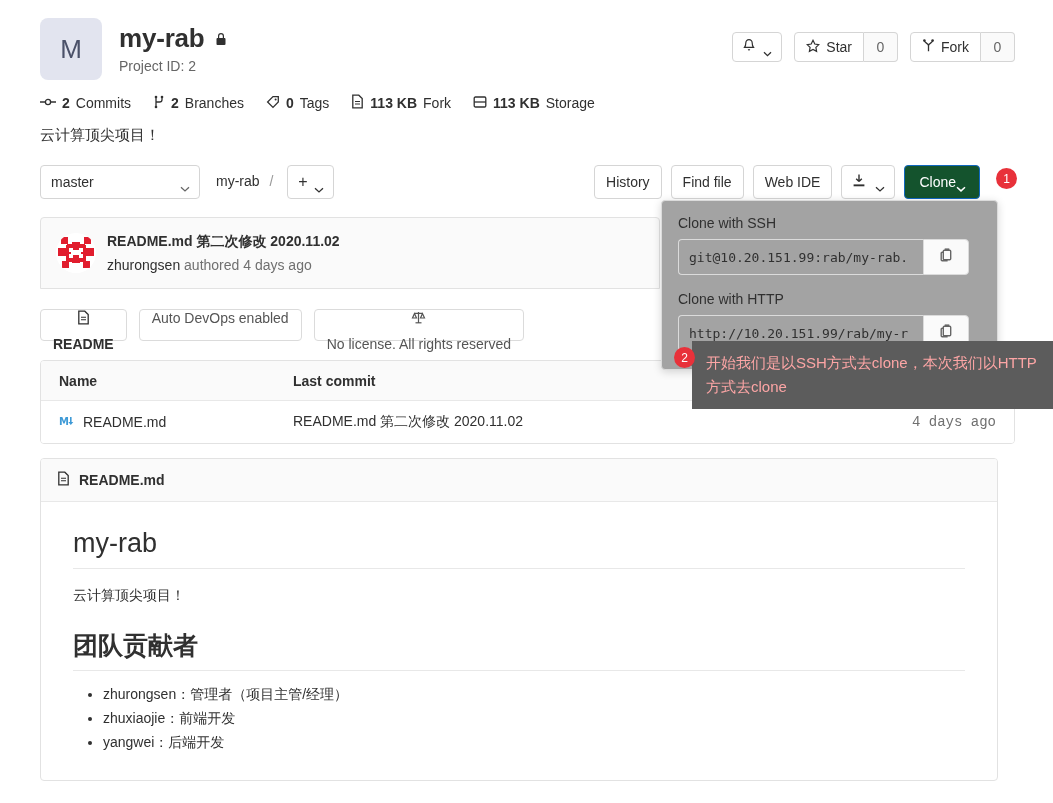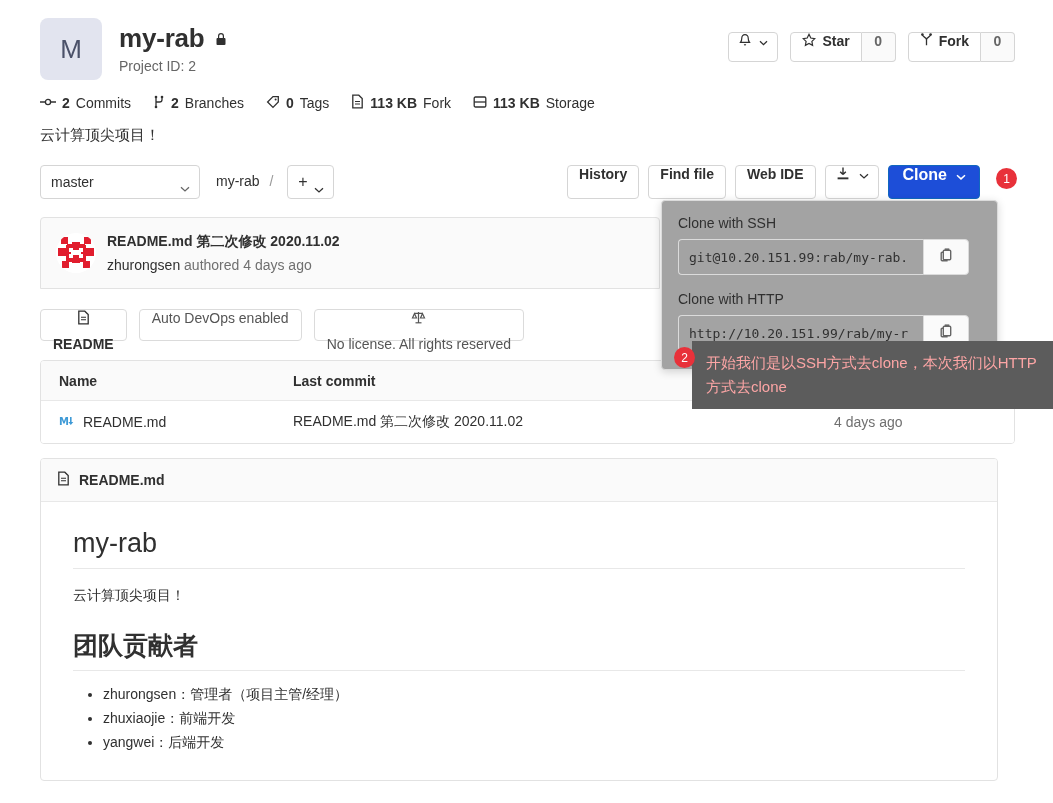--- a/index.html
+++ b/index.html
@@ -23,23 +23,23 @@
   }
   .proj-text { position: absolute; left: 79px; top: 5px; }
   .proj-title-row { display: flex; align-items: center; gap: 9px; }
   .proj-title { font-size: 26px; font-weight: bold; letter-spacing: -.2px; color: #303030; }
   .lock-ico { display: inline-block; width: 14px; height: 16px; }
   .proj-id { margin-top: 4px; font-size: 14px; color: #666; }
 
   
   .head-actions { position: absolute; right: 38px; top: 32px; display: flex; gap: 12px; }
   .btn {
-    display: inline-flex; align-items: flex-start; justify-content: center;
+    display: inline-flex; align-items: center; justify-content: center;
     height: 30px; padding: 0 11px; border: 1px solid #d5d5d5; border-radius: 4px;
-    background: #fff; font-size: 14px; color: #303030; white-space: nowrap; font-weight: bold;
+    background: #fff; font-size: 14px; color: #303030; white-space: nowrap;
   }
   .btn-grp { display: inline-flex; align-items: stretch; }
   .btn-grp > .btn:not(:first-child) { border-left: none; border-radius: 0 4px 4px 0; }
   .btn-grp > .btn:first-child { border-radius: 4px 0 0 4px; }
   .count { min-width: 34px; background: #fafafa; color: #666; justify-content: center; }
   .bell-btn { gap: 7px; padding: 0 9px; }
   .star-btn, .fork-btn { gap: 6px; }
   .caret { display: inline-block; width: 9px; height: 6px; }
 
   
@@ -63,22 +63,22 @@
   .plus-btn {
     position: absolute; left: 247px; top: 0; height: 34px; width: 47px;
     border: 1px solid #d5d5d5; border-radius: 4px; background: #fff;
     display: flex; align-items: center; justify-content: center; gap: 6px;
     font-size: 16px; color: #303030;
   }
   .tb-right { position: absolute; right: 35px; top: 0; display: flex; gap: 9px; }
   .tb-right .btn { height: 34px; }
   .dl-btn { gap: 9px; padding: 0 10px; }
   .clone-btn {
-    background: #1d4ed8; border-color: #1068bf; color: #fff; gap: 9px;
-    height: 34px; padding: 0 14px; font-size: 16px;
+    background: #14532d; border-color: #1068bf; color: #fff; 
+    height: 34px; padding: 0 14px; font-size: 14px;
   }
 
   
   .pin {
     position: absolute; width: 21px; height: 21px; border-radius: 50%;
     background: #e8313a; color: #fff; font-size: 12px;
     display: flex; align-items: center; justify-content: center; font-weight: normal;
     z-index: 60;
   }
   .pin1 { left: 996px; top: 168px; }
@@ -103,21 +103,21 @@
   }
   .badge.readme { color: #303030; font-weight: bold; }
 
   
   .filetable { position: absolute; left: 40px; top: 360px; width: 975px; border: 1px solid #e2e2e2; border-radius: 4px; overflow: hidden; }
   .ft-head { display: flex; background: #fafafa; border-bottom: 1px solid #e8e8e8; height: 40px; align-items: center; font-size: 14px; font-weight: bold; color: #303030; }
   .ft-row { display: flex; background: #fff; height: 42px; align-items: center; font-size: 14px; color: #303030; }
   .c-name { width: 250px; padding-left: 18px; display: flex; align-items: center; gap: 9px; }
   .c-commit { flex: 1; padding-left: 2px; color: #303030; }
   .ft-row .c-commit { color: #303030; }
-  .c-upd { width: 180px; text-align: left; padding-right: 18px; color: #707070; }
+  .c-upd { width: 180px; text-align: right; padding-right: 18px; color: #707070; font-family: Liberation Mono, monospace; }
   .ft-head .c-upd { color: #303030; }
 
   
   .readme-card { position: absolute; left: 40px; top: 458px; width: 958px; height: 323px; border: 1px solid #e2e2e2; border-radius: 4px; background: #fff; overflow: hidden; }
   .readme-head { height: 43px; background: #fafafa; border-bottom: 1px solid #e8e8e8; display: flex; align-items: center; gap: 9px; padding-left: 16px; font-size: 14px; font-weight: bold; color: #303030; }
   .readme-body { padding: 26px 32px 0 32px; }
   .md-h1 { font-size: 27px; font-weight: normal; color: #303030; padding-bottom: 9px; border-bottom: 1px solid #e8e8e8; margin: 0 0 18px 0; }
   .md-p { font-size: 14px; color: #303030; margin: 0 0 24px 0; }
   .md-h2 { font-size: 25px; font-weight: bold; color: #303030; padding-bottom: 8px; border-bottom: 1px solid #e8e8e8; margin: 0 0 12px 0; }
   .md-ul { margin: 0; padding-left: 30px; }

